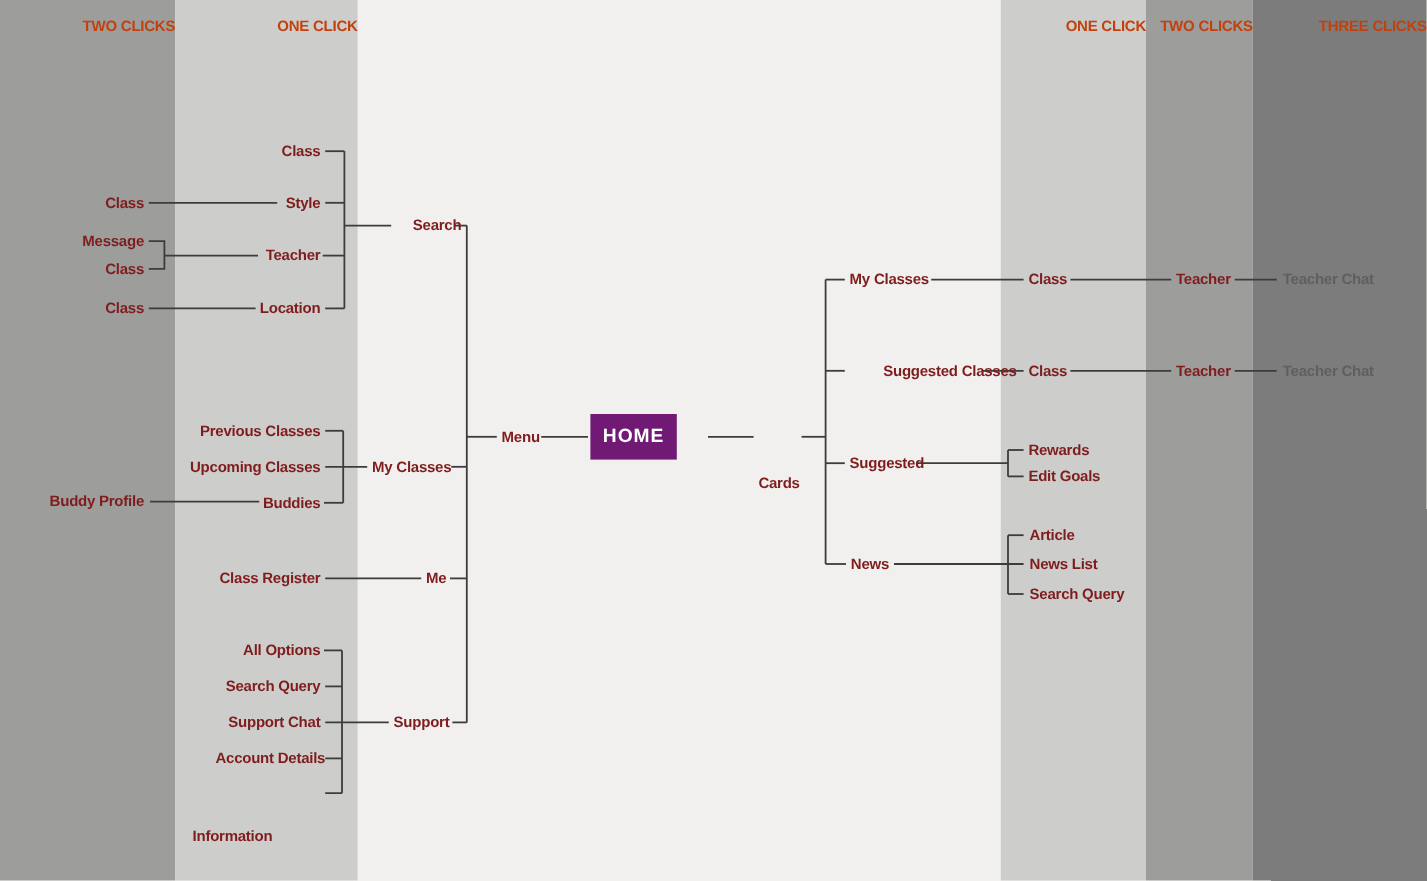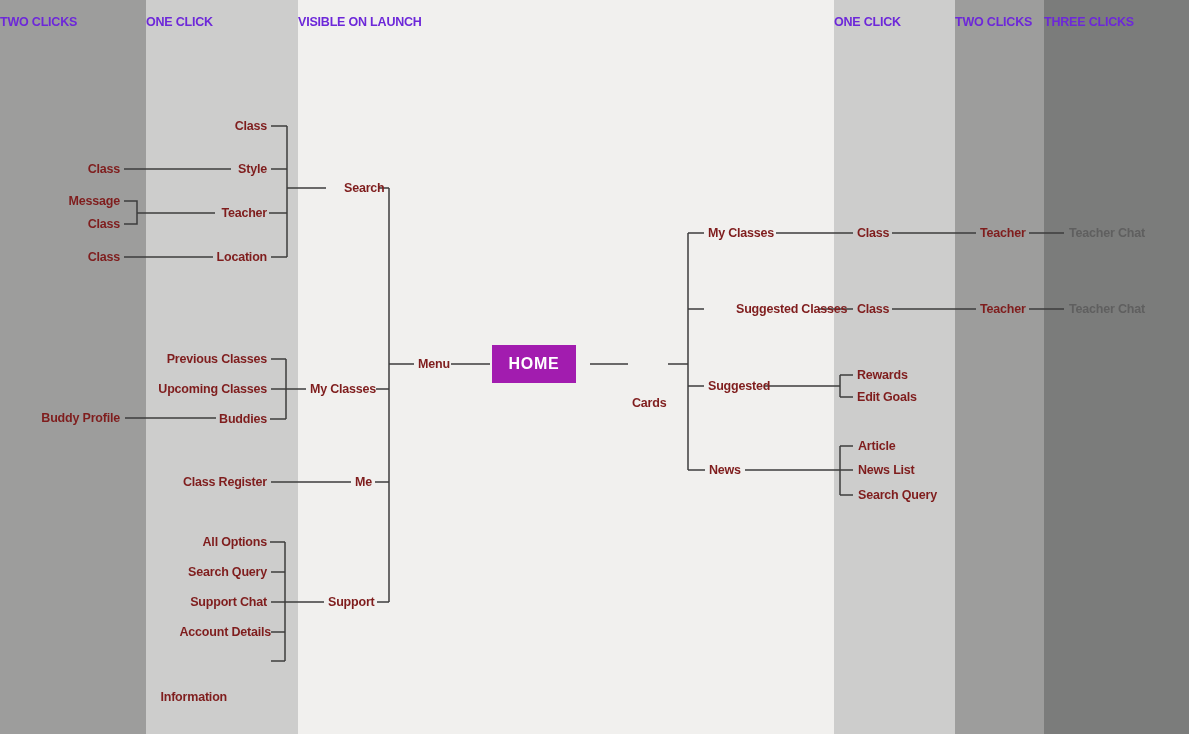--- a/index.html
+++ b/index.html
@@ -7,49 +7,48 @@
     position:relative;width:1189px;height:734px;overflow:hidden;
     background:#f1f0ee;
     font-family:"Liberation Sans","DejaVu Sans",sans-serif;
   }
   .col{position:absolute;top:0;bottom:0;}
   .col-two{background:#9d9d9c;}
   .col-one{background:#cdcdcc;}
   .col-three{background:#7b7c7b;}
   .col-header{
     position:absolute;top:15px;font-size:12.5px;font-weight:bold;
-    color:#6d28d9;text-align:left;letter-spacing:-0.2px;white-space:nowrap;
+    color:#c2410c;text-align:right;letter-spacing:-0.2px;white-space:nowrap;
   }
   svg.lines{position:absolute;left:0;top:0;}
   svg.lines line, svg.lines path{stroke:#3c3c3c;stroke-width:1.5;fill:none;}
   .node{
     position:absolute;font-size:12.5px;font-weight:bold;color:#7f1d1d;
     white-space:nowrap;transform:translateY(-50%);letter-spacing:-0.2px;line-height:16px;
   }
   .node.muted{color:#5f5f5f;}
   .home{
-    position:absolute;left:492px;top:345px;width:84px;height:38px;
-    background:#a21caf;color:#ffffff;display:flex;align-items:center;justify-content:center;
+    position:absolute;left:492px;top:345px;width:72px;height:38px;
+    background:#701a75;color:#ffffff;display:flex;align-items:center;justify-content:center;
     font-weight:bold;font-size:16px;letter-spacing:0.8px;
   }
 </style>
 </head>
 <body>
 
 <div class="stage">
 
   <div class="col col-two" style="left:0;width:146px;"></div>
   <div class="col col-one" style="left:146px;width:152px;"></div>
   <div class="col col-one" style="left:834px;width:121px;"></div>
   <div class="col col-two" style="left:955px;width:89px;"></div>
   <div class="col col-three" style="left:1044px;width:145px;"></div>
 
   <div class="col-header" style="left:0;width:146px;">TWO CLICKS</div>
   <div class="col-header" style="left:146px;width:152px;">ONE CLICK</div>
-  <div class="col-header" style="left:298px;width:536px;">VISIBLE ON LAUNCH</div>
   <div class="col-header" style="left:834px;width:121px;">ONE CLICK</div>
   <div class="col-header" style="left:955px;width:89px;">TWO CLICKS</div>
   <div class="col-header" style="left:1044px;width:145px;">THREE CLICKS</div>
 
   <svg class="lines" width="1189" height="734">
     <g>
 
       <line x1="124" y1="169" x2="231" y2="169"></line>
 
       <path d="M124 201 H137 V224 H124"></path>

